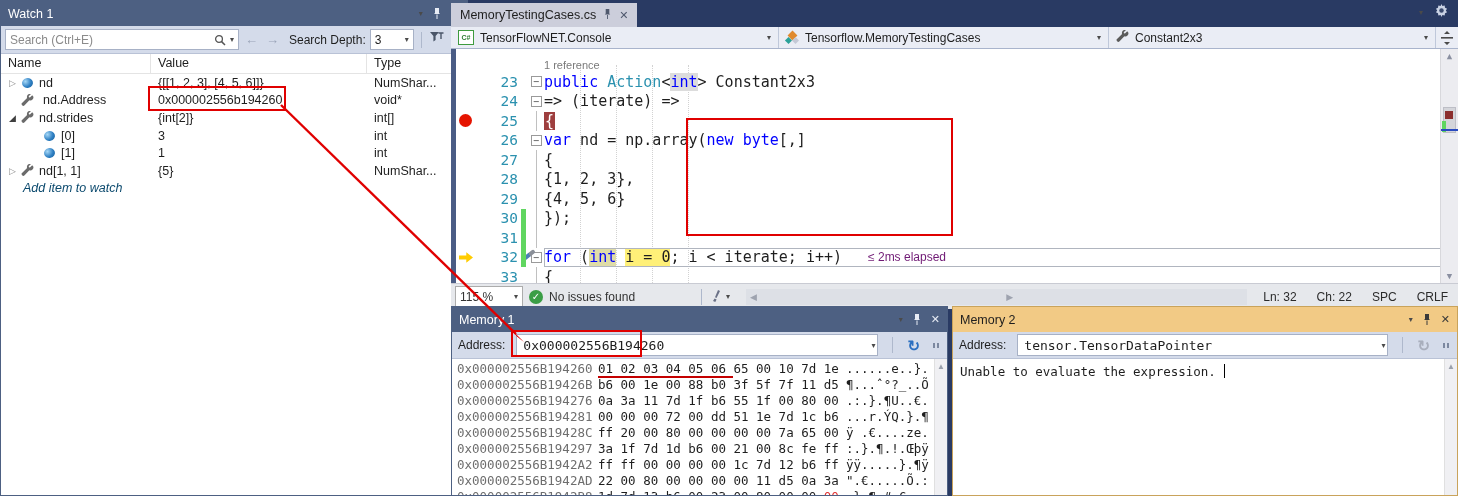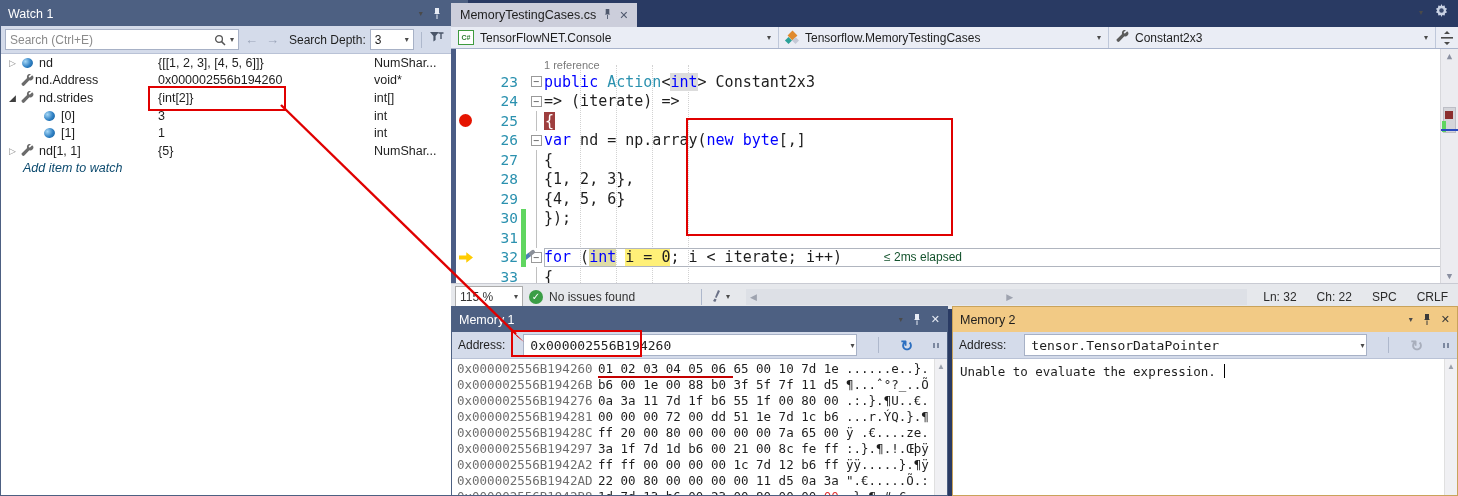--- a/index.html
+++ b/index.html
@@ -75,39 +75,39 @@
   .m-fold{width:16px;flex:0 0 16px;align-self:stretch;display:flex;align-items:center;justify-content:center}
   .fold-box{width:11px;height:11px;border:1px solid #9A9A9A;background:#fff;color:#555;
             font-size:10px;line-height:9px;text-align:center;box-sizing:border-box}
   .fold-line{width:0;height:100%;border-left:1px solid #C0C0C0}
   .m-code{white-space:pre;flex:1;color:#1E1E1E;align-self:stretch;display:flex;align-items:center}
   .cline.cur .m-code{outline:1px solid #B0B5BF;outline-offset:-1px}
   .k{color:#0000FF}.ty{color:#2B91AF}.p{color:#1E1E1E}
   .lenstxt{color:#7A7A7A}
   .hl-gray{background:#DCDCDC}.hl-olive{background:#DFDCA8}.hl-yellow{background:#FFF078}
   .bpbrace{background:#9E3E3E;color:#fff;padding:0 1px}
-  .perftip{font-family:"Liberation Sans",sans-serif;font-size:12px;color:#14532d;margin-left:42px}
+  .perftip{font-family:"Liberation Sans",sans-serif;font-size:12px;color:#701a75;margin-left:26px}
   .vscroll{position:absolute;top:0;right:0;bottom:0;width:17px;background:#ECECF0;border-left:1px solid #D8D8DC;z-index:3}
   .vscroll .arr{position:absolute;left:0;right:0;text-align:center;color:#8A8FA0;font-size:9px}
   .vthumb{position:absolute;left:2px;right:2px;top:58px;height:24px;background:#D4D5DA;border:1px solid #BDBEC6}
   .mark-bp{position:absolute;left:4px;top:62px;width:8px;height:8px;background:#8B2E2E}
   .mark-chg{position:absolute;left:1px;top:72px;width:4px;height:11px;background:#60D660}
   .mark-caret{position:absolute;left:0;right:0;top:80px;height:2px;background:#2A4BC0}
   .statusbar{height:25px;flex:0 0 25px;background:#E6E8EC;border-top:1px solid #C9CBD3;
              display:flex;align-items:center;font-size:12px;color:#333;padding:0 4px;gap:6px}
   .zoombox{width:58px;height:19px;background:#fff;border:1px solid #ACACAC;display:flex;align-items:center;padding:0 4px;gap:8px}
   .zoombox span:first-child{flex:1}
   .okball{width:14px;height:14px;border-radius:50%;background:#3B9E46;color:#fff;font-size:10px;
           line-height:14px;text-align:center;flex:0 0 14px}
   .hscroll{flex:1;height:16px;background:#DDE0E6;margin:0 10px;display:flex;align-items:center;
            justify-content:space-between;color:#9EA3AF;font-size:9px;padding:0 4px}
   .stat-right{display:flex;gap:20px;margin-right:6px;color:#2B2B2B}
   
   .memtoolbar{height:26px;flex:0 0 26px;background:#D4DBEA;border-bottom:1px solid #B9C2D6;
-              display:flex;align-items:center;padding:0 6px;gap:18px;font-size:12px;color:#1E1E1E}
+              display:flex;align-items:center;padding:0 6px;gap:11px;font-size:12px;color:#1E1E1E}
   .addrcombo{flex:1;height:20px;background:#fff;border:1px solid #A7B1C6;display:flex;align-items:center;gap:4px;padding:0 2px}
   .addrcombo input{flex:1;border:none;outline:none;font:13px "DejaVu Sans Mono",monospace;color:#1E1E1E;background:transparent;padding:0 4px}
   .refresh{font-size:15px;font-weight:bold;color:#2C6FC0;line-height:15px}
   .refresh.disabled{color:#A8AEBC}
   .memcontent{flex:1;position:relative;background:#fff;overflow:hidden;padding:2px 0 0 5px}
   .memrow{display:flex;height:16px;white-space:pre;font-family:"DejaVu Sans Mono",monospace;font-size:12.5px;color:#1E1E1E}
   .maddr{width:141px;flex:0 0 141px;color:#6E6E6E}
   .mbytes{width:248px;flex:0 0 248px}
   .mascii{flex:1;overflow:hidden}
   .u6{border-bottom:2px solid #C40000}
@@ -156,41 +156,46 @@
     <span><svg width="15" height="14" viewBox="0 0 15 14">
           <path d="M1 1h9l-3.4 4v4l-2.2 1.6V5z" fill="#4A5568"></path>
           <path d="M9.5 2h5M12 2v6" stroke="#4A5568" stroke-width="1.4"></path>
         </svg></span>
     <span class="grip">
         <i></i>
         <i></i>
       </span>
   </div>
   <div class="wgrid">
+    <div class="whead">
+      <span class="wc-name">Name</span>
+      <span class="wc-value">Value</span>
+      <span class="wc-type">Type</span>
+    </div>
     <div>
         <div class="wrow">
           <span class="wc-name" style="padding-left: 5px;">
             <span class="exp">▷</span>
             <span class="wicon">
               <span class="orb"></span>
             </span>
             <span style="margin-left: 4px;">nd</span>
           </span>
           <span class="wc-value">{[[1, 2, 3], [4, 5, 6]]}</span>
           <span class="wc-type">NumShar...</span>
         </div>
         <div class="wrow">
           <span class="wc-name" style="padding-left: 5px;">
             <span class="exp"></span>
             <span class="wicon">
               <svg width="13" height="13" viewBox="0 0 16 16">
                 <path d="M13.8 1.6 11 4.4l-1.2-.3-.3-1.2L12.3.1A3.8 3.8 0 0 0 7.5 5L1.6 10.9a2 2 0 1 0 2.8 2.8L10.3 7.8a3.8 3.8 0 0 0 4.8-4.8z" fill="#6b6b6b"></path>
               </svg>
             </span>
-            <span style="margin-left: 0;">nd.Address</span>
+            <span style="margin-left: 8px;">nd.Address</span>
           </span>
           <span class="wc-value">0x000002556b194260</span>
           <span class="wc-type">void*</span>
         </div>
         <div class="wrow">
           <span class="wc-name" style="padding-left: 5px;">
             <span class="exp open">◢</span>
             <span class="wicon">
               <svg width="13" height="13" viewBox="0 0 16 16">
                 <path d="M13.8 1.6 11 4.4l-1.2-.3-.3-1.2L12.3.1A3.8 3.8 0 0 0 7.5 5L1.6 10.9a2 2 0 1 0 2.8 2.8L10.3 7.8a3.8 3.8 0 0 0 4.8-4.8z" fill="#6b6b6b"></path>

